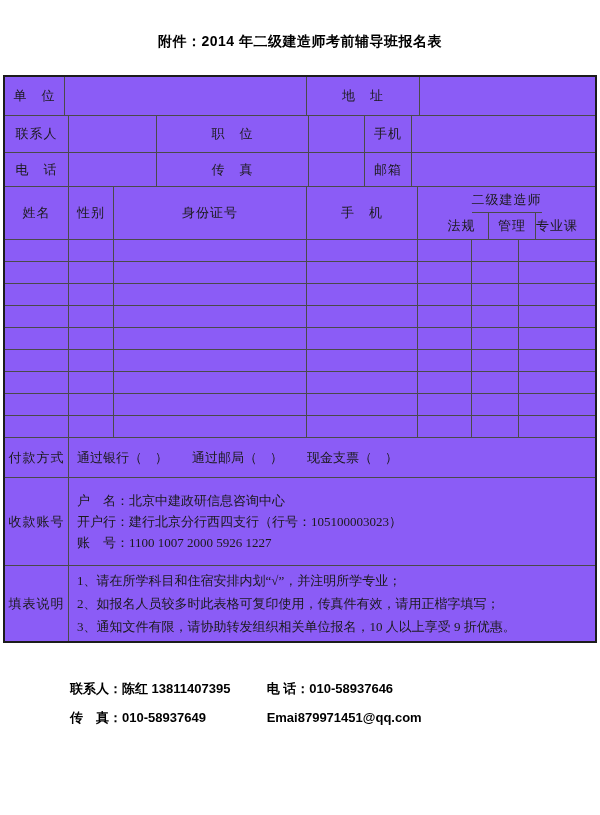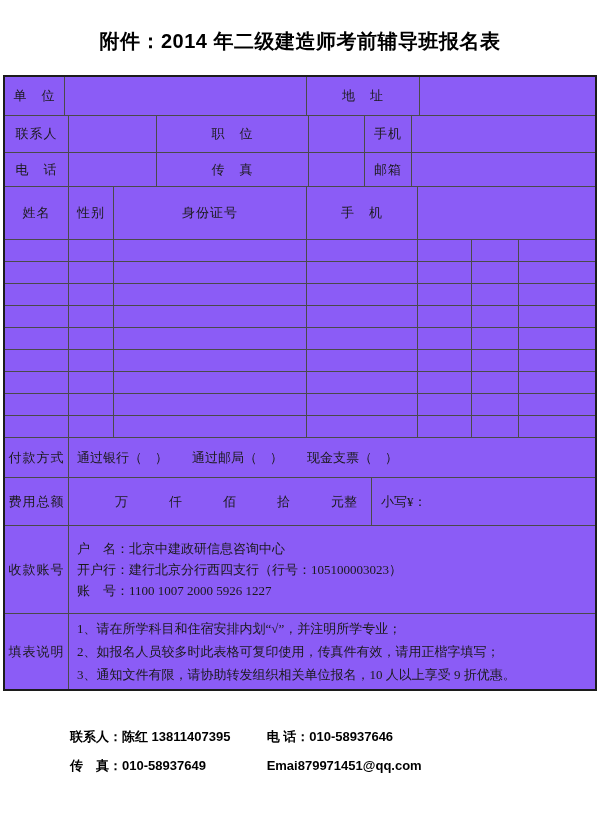--- a/index.html
+++ b/index.html
@@ -9,21 +9,21 @@
     font-family: "Liberation Serif", serif;
     color: #111;
     position: relative;
     overflow: hidden;
   }
   .title {
     height: 75px;
     display: flex; align-items: center; justify-content: center;
     padding-top: 8px;
     font-family: "Liberation Sans", sans-serif;
-    font-weight: bold; font-size: 20px; letter-spacing: 0.5px;
+    font-weight: bold; font-size: 14px; letter-spacing: 0.5px;
     color: #000;
   }
   .form-table {
     margin: 0 3px;
     width: 594px;
     border: 2px solid #1c1c1c;
     background: #8b5cf6;
   }
   .trow { display: flex; border-bottom: 1px solid #4a4a4a; }
   .trow.last { border-bottom: none; }
@@ -103,20 +103,28 @@
     <div class="cell w-c4"></div>
     <div class="cell w-c5 lbl">邮箱</div>
     <div class="cell w-c6 end"></div>
   </div>
 
   <div class="trow rhead">
     <div class="cell k1 lbl">姓名</div>
     <div class="cell k2 lbl">性别</div>
     <div class="cell k3 lbl">身份证号</div>
     <div class="cell k4 lbl">手　机</div>
+    <div class="cell exam-block end">
+      <div class="exam-top lbl">二级建造师</div>
+      <div class="exam-bottom">
+        <div class="cell k5 lbl">法规</div>
+        <div class="cell k6 lbl">管理</div>
+        <div class="cell k7 end lbl">专业课</div>
+      </div>
+    </div>
   </div>
 
   <div>
       <div class="trow rempty">
         <div class="cell k1"></div>
         <div class="cell k2"></div>
         <div class="cell k3"></div>
         <div class="cell k4"></div>
         <div class="cell k5"></div>
         <div class="cell k6"></div>
@@ -201,34 +209,20 @@
       <div>付款</div>
       <div>方式</div>
     </div>
     <div class="cell pay-content end">
       <span>通过银行（　）</span>
       <span>通过邮局（　）</span>
       <span>现金支票（　）</span>
     </div>
   </div>
 
-  <div class="trow rfee">
-    <div class="cell k1 stack lbl">
-      <div>费用</div>
-      <div>总额</div>
-    </div>
-    <div class="cell fee-units">
-      <span>万</span>
-      <span>仟</span>
-      <span>佰</span>
-      <span>拾</span>
-      <span>元整</span>
-    </div>
-    <div class="cell fee-small end">小写¥：</div>
-  </div>
 
   <div class="trow racct">
     <div class="cell k1 stack lbl">
       <div>收款账</div>
       <div>号</div>
     </div>
     <div class="cell multiline">
       <div>户　名：北京中建政研信息咨询中心</div>
       <div>开户行：建行北京分行西四支行（行号：105100003023）</div>
       <div>账　号：1100 1007 2000 5926 1227</div>

